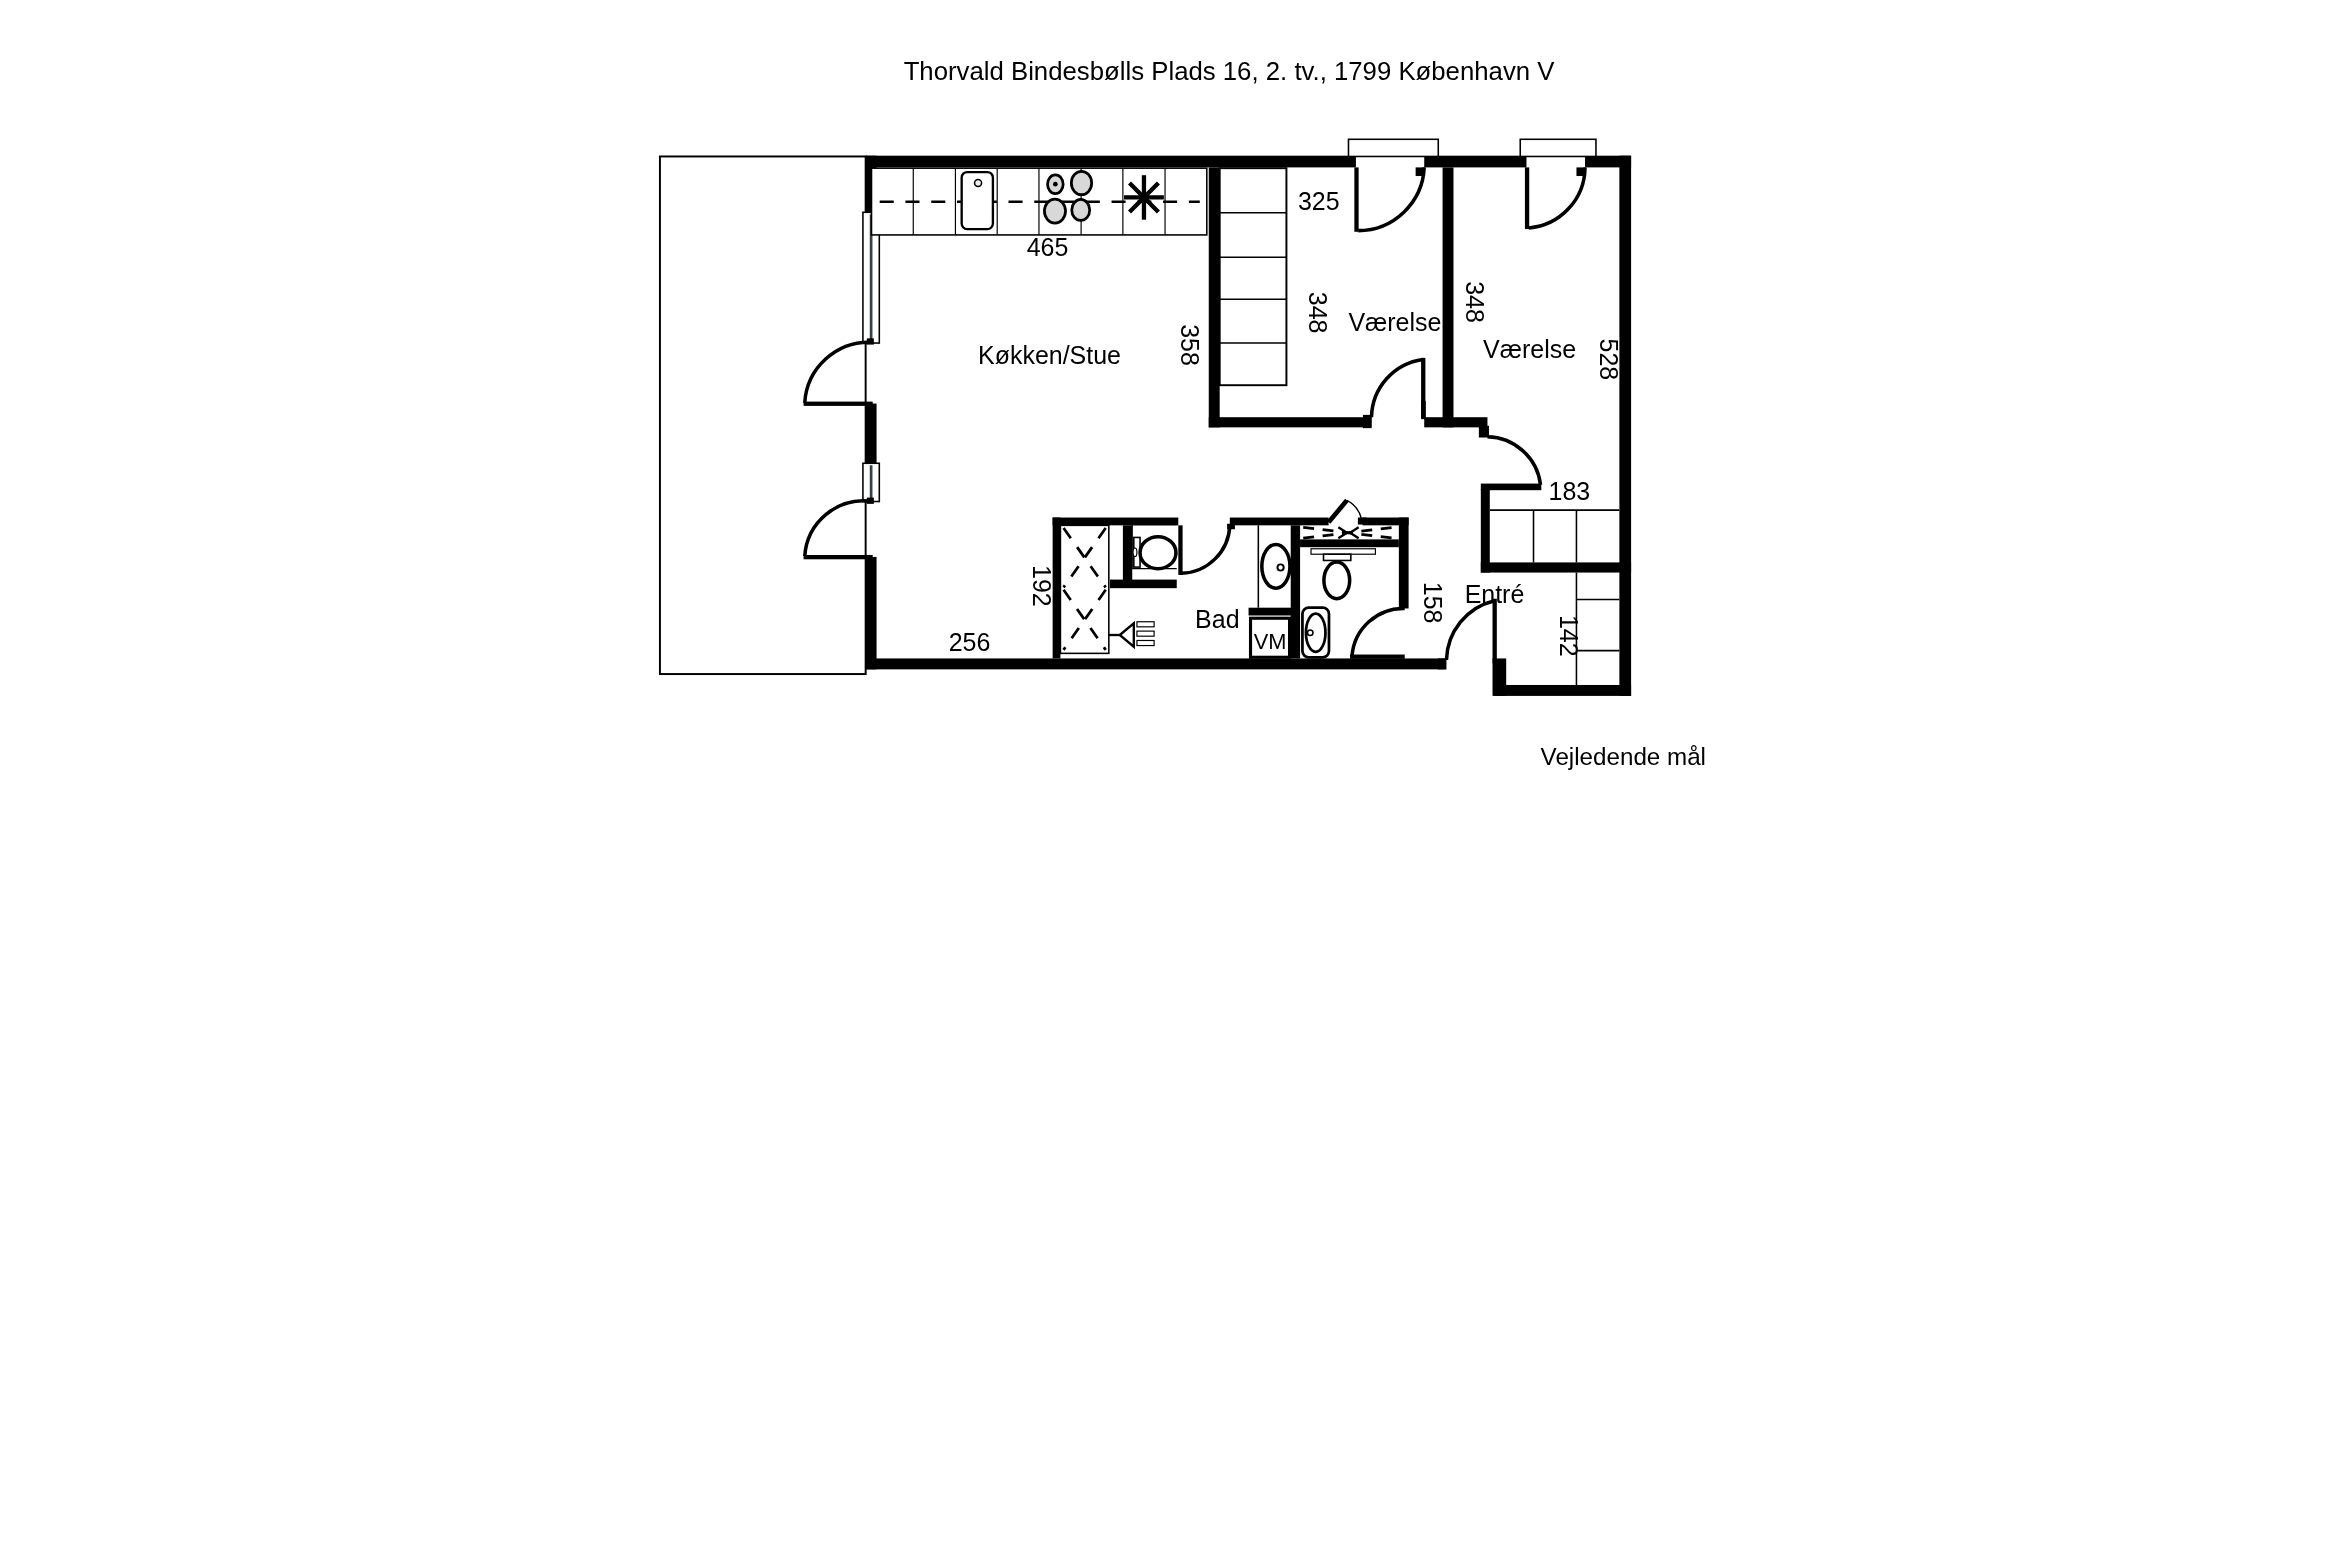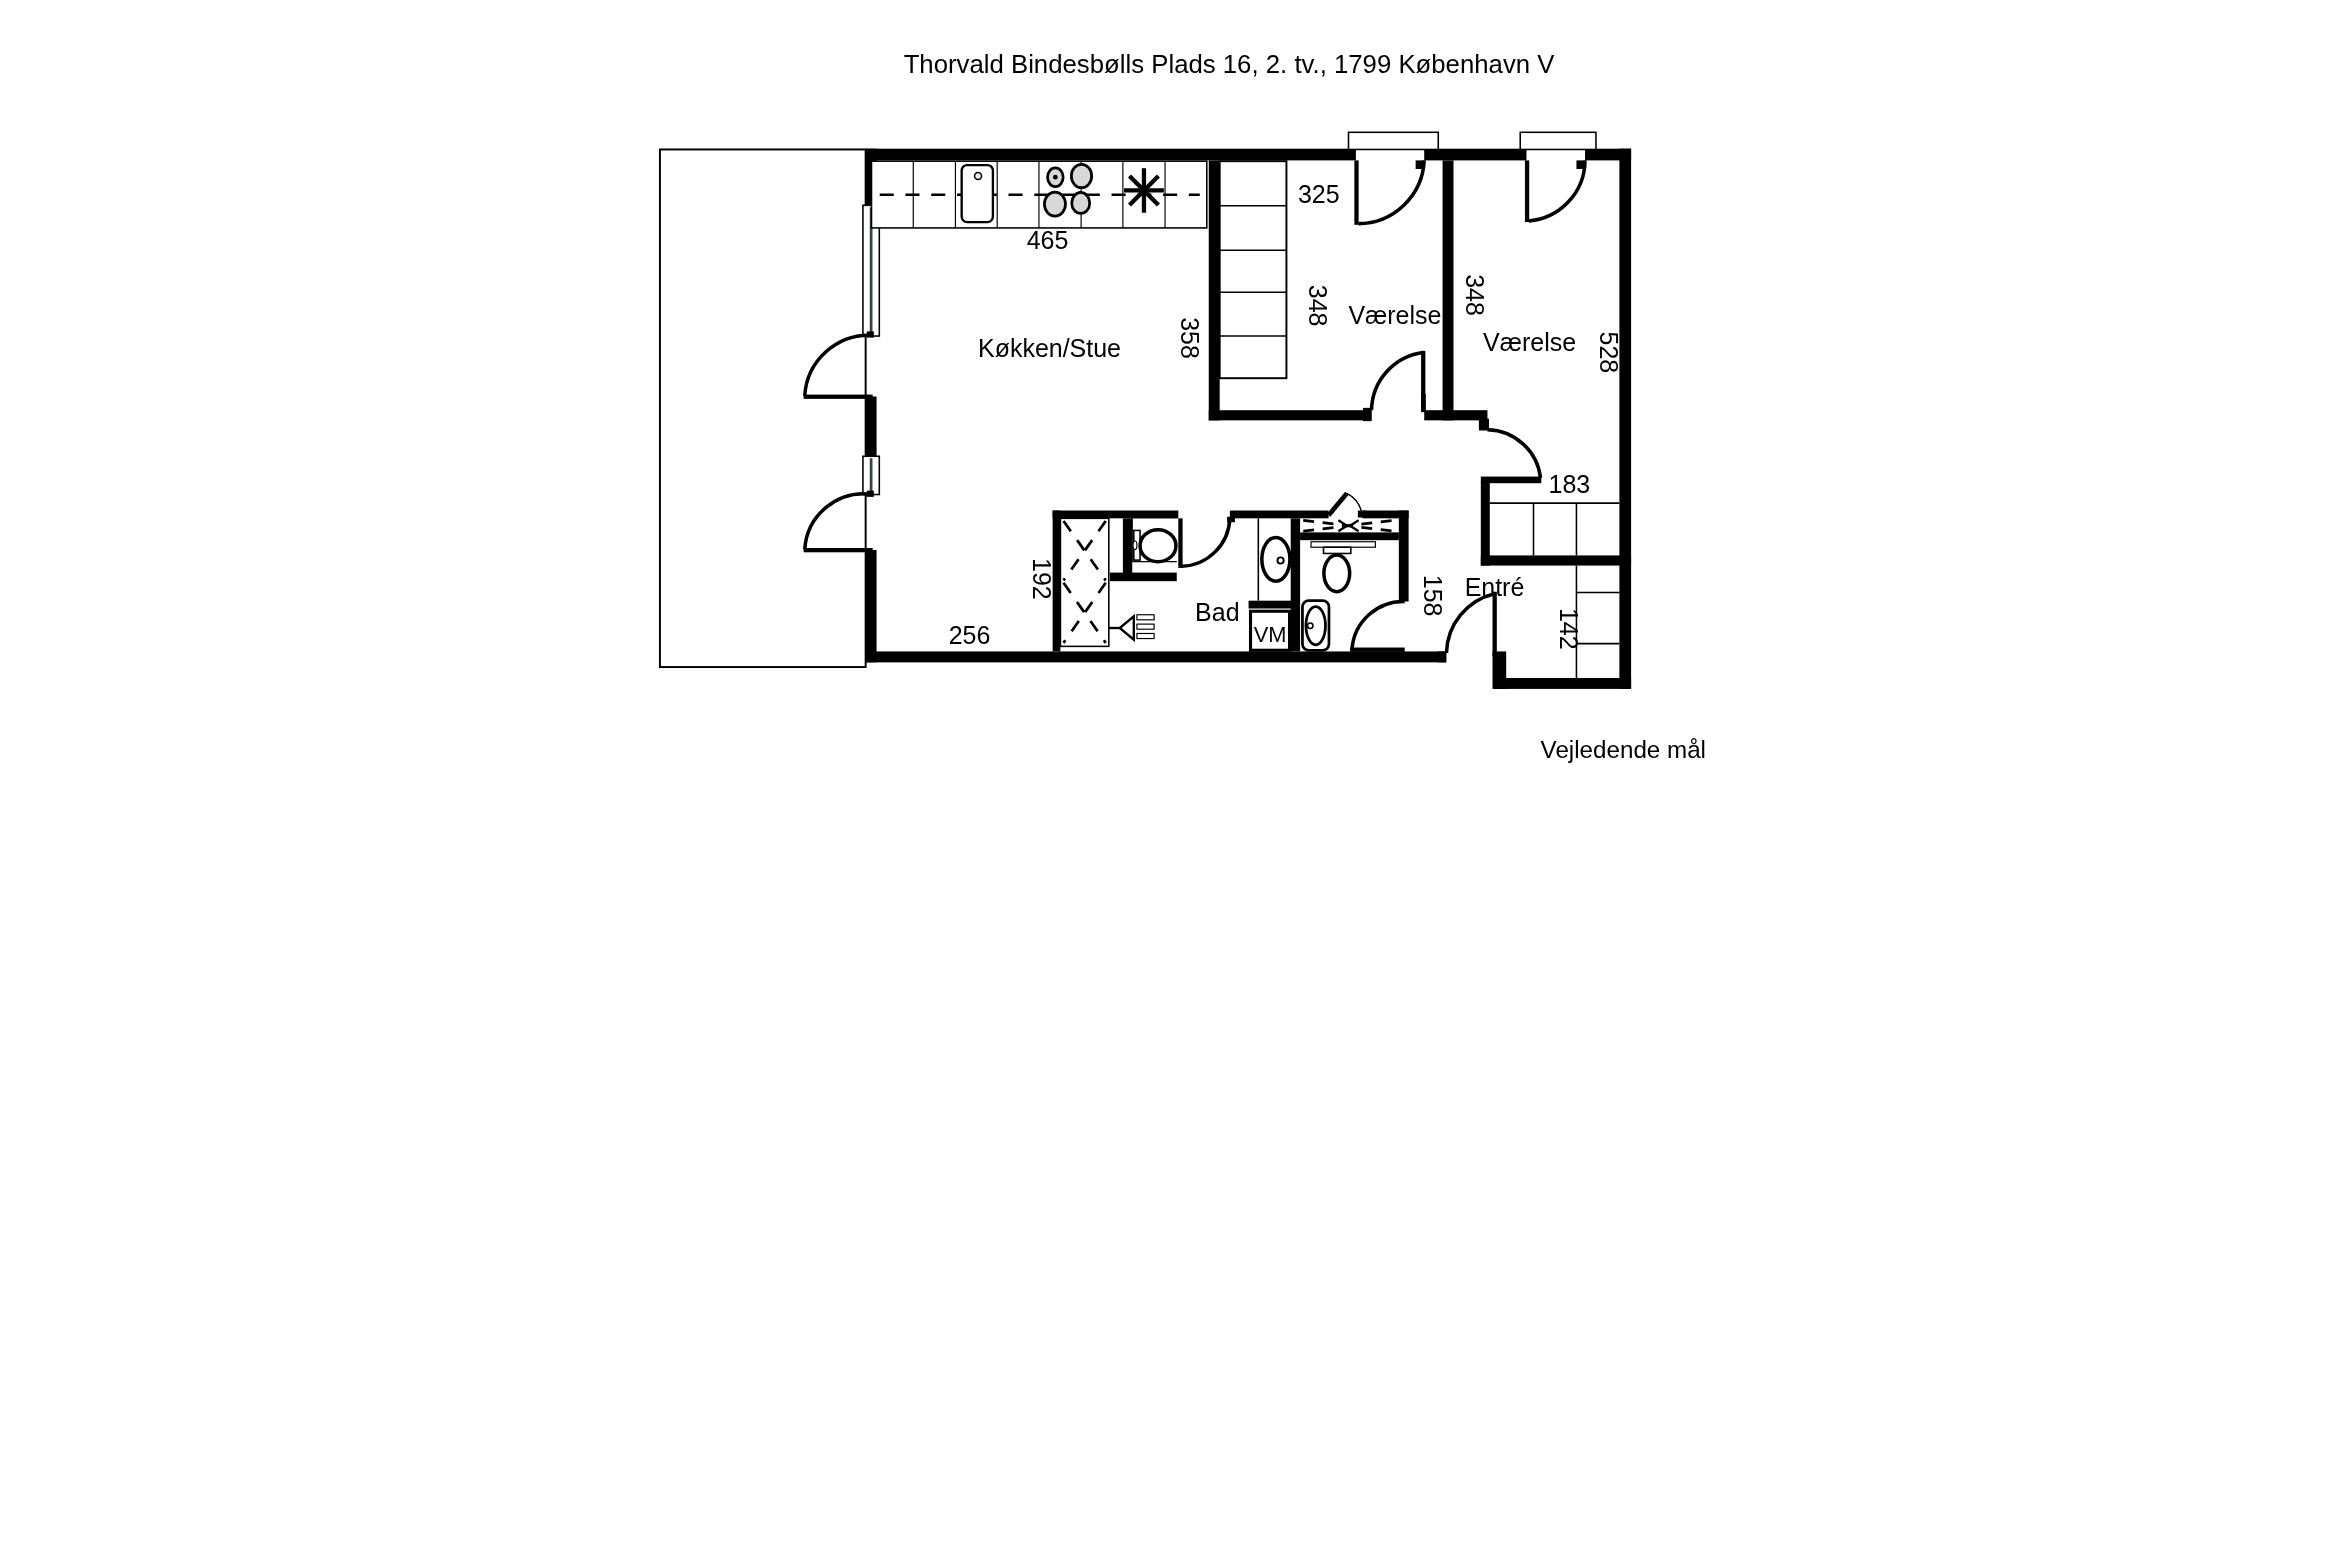--- a/index.html
+++ b/index.html
@@ -4,21 +4,21 @@
 <style>
   html, body {
     margin: 0;
     padding: 0;
     background: #ffffff;
     font-family: "Liberation Sans", "DejaVu Sans", sans-serif;
   }
   .page {
     width: 1171px;
     height: 781px;
-    margin: 8px auto;
+    margin: 15px auto;
     background: #ffffff;
   }
   svg { display: block; width: 100%; height: 100%; }
   text {
     font-family: "Liberation Sans", "DejaVu Sans", sans-serif;
     fill: #000000;
   }
   .room-label  { font-size: 64px; }
   .dim-label   { font-size: 64px; }
   .title-label { font-size: 66px; }

